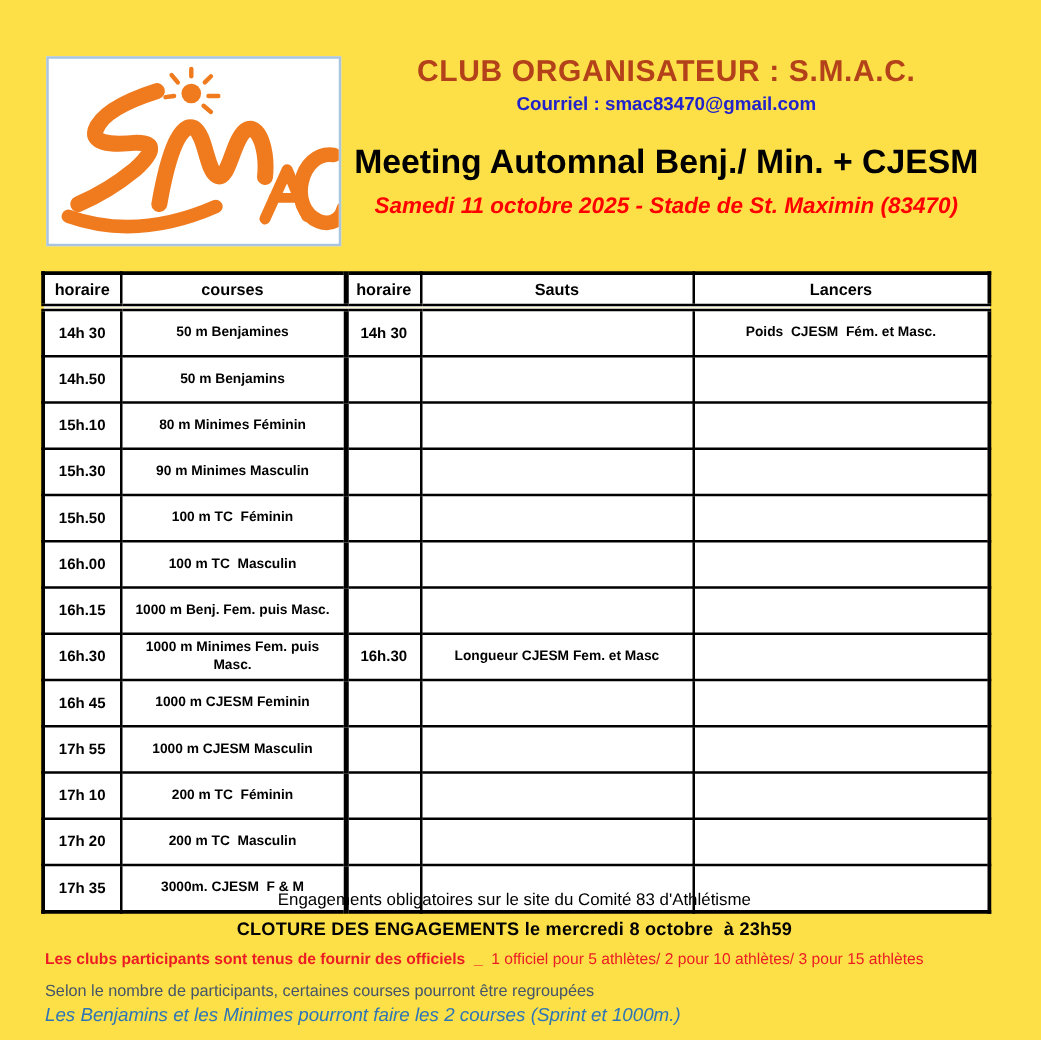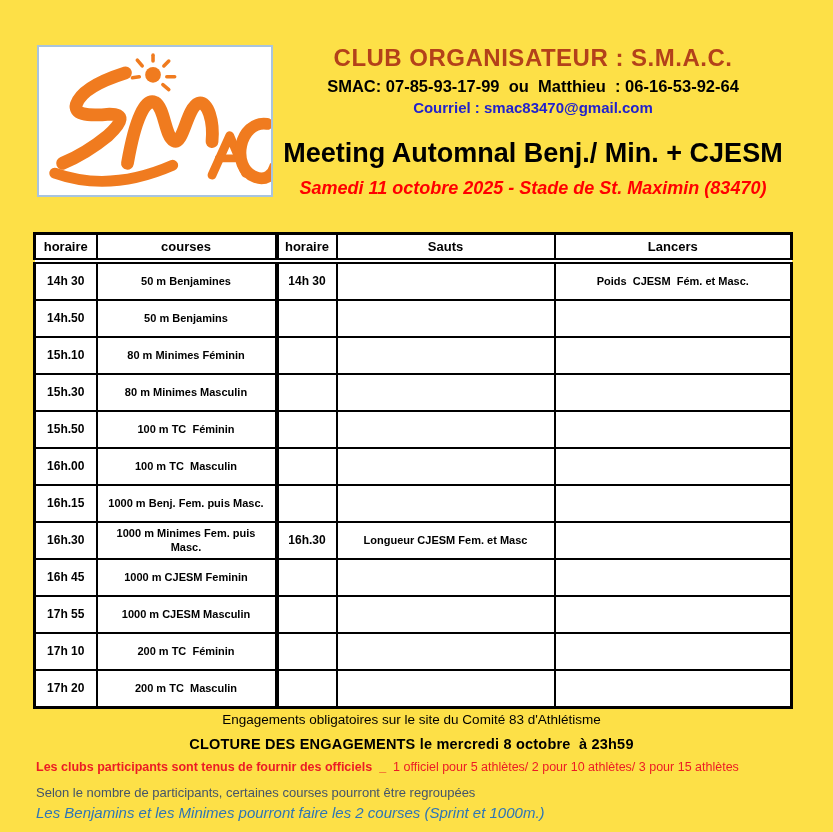--- a/index.html
+++ b/index.html
@@ -18,21 +18,21 @@
     position:absolute;left:275px;top:44px;width:516px;text-align:center;
   }
   .club-line{font-size:24px;font-weight:bold;color:var(--club_red);letter-spacing:.5px;}
   .phone-line{font-size:16.5px;font-weight:bold;color:#000;margin-top:5px;}
   .email-line{font-size:15px;font-weight:bold;color:var(--email_blue);margin-top:3px;}
   .meeting-title{font-size:27px;font-weight:bold;color:#000;margin-top:22px;}
   .date-line{font-size:18px;font-weight:bold;font-style:italic;color:var(--date_red);margin-top:9px;}
 
   
   table.sched{
-    position:absolute;left:33px;top:232px;border-collapse:collapse;
+    position:absolute;left:33px;top:217px;border-collapse:collapse;
     border:3px solid #000;table-layout:fixed;width:757px;
   }
   table.sched th{
     border:2px solid #000;border-bottom:6px double #000;height:23px;
     font-size:13px;font-weight:bold;padding:0;background:#fff;
   }
   table.sched td{
     border:2px solid #000;height:35px;text-align:center;vertical-align:middle;
     font-size:11px;font-weight:bold;padding:0 6px;background:#fff;
     white-space:pre-wrap;line-height:1.25;
@@ -83,21 +83,20 @@
         <path d="M 176 130 L 194 90 L 210 128" stroke-width="9"></path>
         <path d="M 183 113 L 204 113" stroke-width="8"></path>
 
         <path d="M 232 78 C 204 74 194 122 220 132 C 230 136 238 130 240 122" stroke-width="12"></path>
       </g>
     </svg>
   </div>
 
   <div class="head-text">
     <div class="club-line">CLUB ORGANISATEUR : S.M.A.C.</div>
-    <div class="phone-line pre">SMAC: 07-85-93-17-99  ou  Matthieu  : 06-16-53-92-64</div>
     <div class="email-line">Courriel : smac83470@gmail.com</div>
     <div class="meeting-title">Meeting Automnal Benj./ Min. + CJESM</div>
     <div class="date-line">Samedi 11 octobre 2025 - Stade de St. Maximin (83470)</div>
   </div>
 
   <table class="sched">
     <colgroup>
       <col style="width:62px">
         <col style="width:180px">
         <col style="width:60px">
@@ -128,21 +127,21 @@
     </tr>
     <tr>
       <td class="t">15h.10</td>
       <td class="thick-r">80 m Minimes Féminin</td>
       <td class="t"></td>
       <td></td>
       <td class="bg-peach"></td>
     </tr>
     <tr>
       <td class="t">15h.30</td>
-      <td class="thick-r">80 m Minimes Masculin</td>
+      <td class="thick-r">90 m Minimes Masculin</td>
       <td class="t"></td>
       <td></td>
       <td class="bg-peach"></td>
     </tr>
     <tr>
       <td class="t">15h.50</td>
       <td class="thick-r">100 m TC  Féminin</td>
       <td class="t"></td>
       <td></td>
       <td class="bg-peach"></td>
@@ -187,20 +186,27 @@
       <td class="thick-r">200 m TC  Féminin</td>
       <td class="t"></td>
       <td class="bg-green"></td>
       <td></td>
     </tr>
     <tr>
       <td class="t">17h 20</td>
       <td class="thick-r">200 m TC  Masculin</td>
       <td class="t"></td>
       <td class="bg-green"></td>
+      <td></td>
+    </tr>
+    <tr>
+      <td class="t">17h 35</td>
+      <td class="thick-r">3000m. CJESM  F &amp; M</td>
+      <td class="t"></td>
+      <td></td>
       <td></td>
     </tr>
   </tbody>
     </table>
 
   <div class="footer">
     <div class="f-line1">Engagements obligatoires sur le site du Comité 83 d'Athlétisme</div>
     <div class="f-line2 pre">CLOTURE DES ENGAGEMENTS le mercredi 8 octobre  à 23h59</div>
     <div class="f-line3 pre"><span class="b">Les clubs participants sont tenus de fournir des officiels</span><span class="b">  _  </span><span>1 officiel pour 5 athlètes/ 2 pour 10 athlètes/ 3 pour 15 athlètes</span></div>
     <div class="f-line4">Selon le nombre de participants, certaines courses pourront être regroupées</div>

